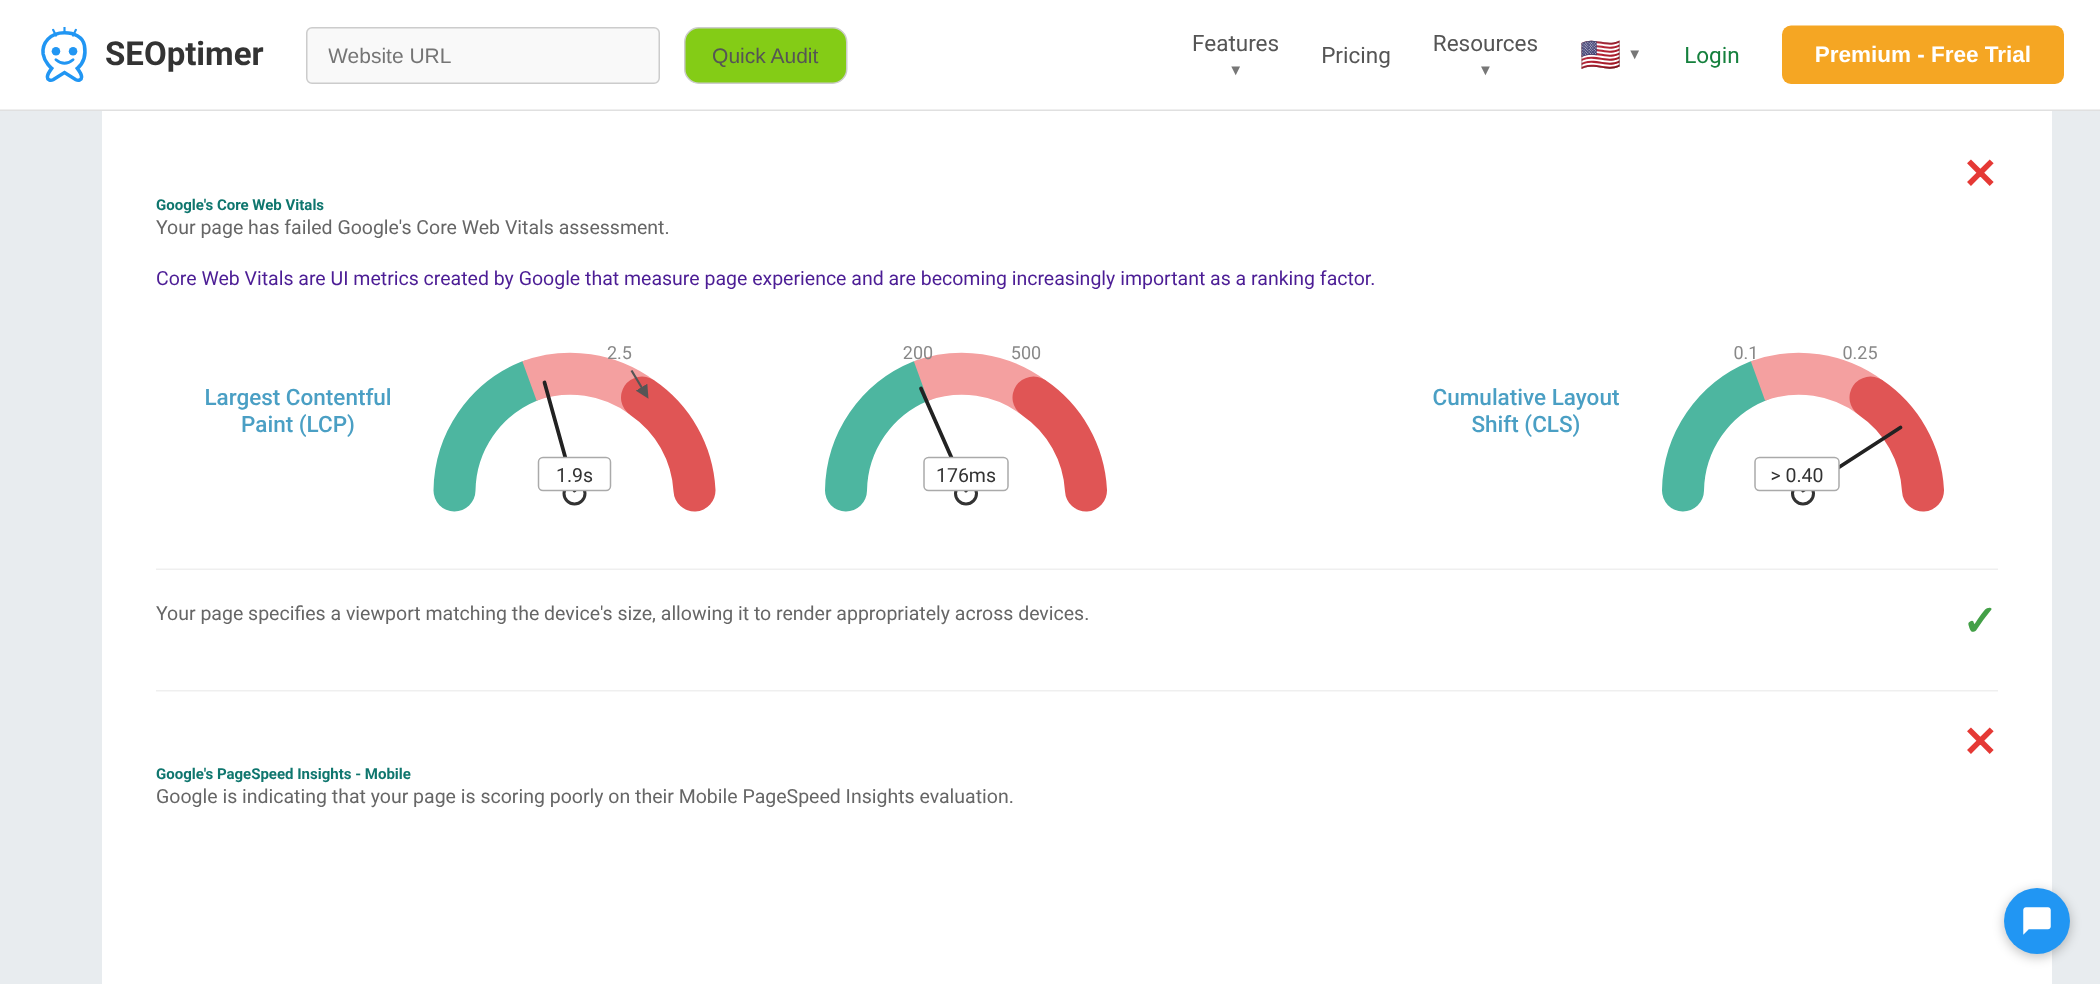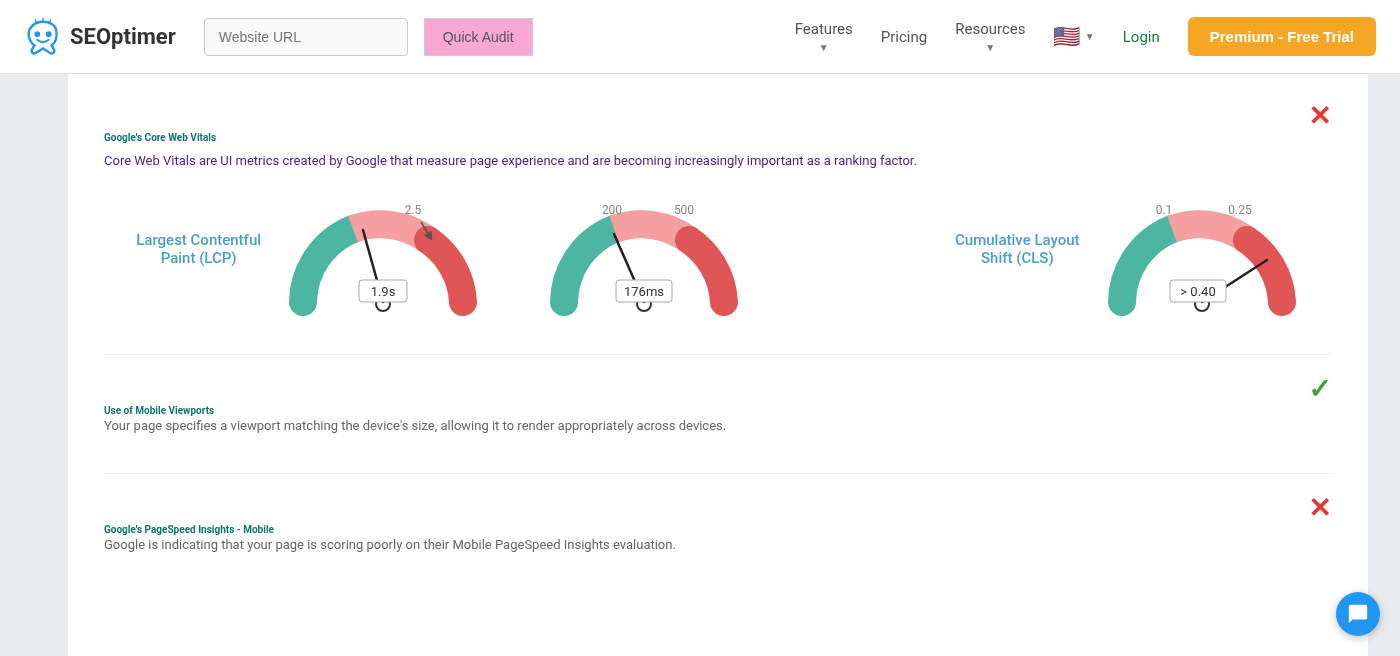--- a/index.html
+++ b/index.html
@@ -29,28 +29,28 @@
       font-size: 22px;
       font-weight: 700;
       color: #333;
     }
     .url-input {
       border: 1px solid #ccc;
       border-radius: 4px;
       padding: 10px 14px;
       font-size: 14px;
       color: #0f172a;
-      width: 204px;
+      width: 236px;
       outline: none;
       background: #f9f9f9;
     }
     .quick-audit-btn {
-      background: #f9a8d4;
+      background: #84cc16;
       border: 1px solid #ccc;
-      border-radius: 0;
+      border-radius: 10px;
       padding: 10px 18px;
       font-size: 14px;
       color: #555;
       cursor: pointer;
     }
     .nav-spacer { flex: 1; }
     .nav-links {
       display: flex;
       align-items: center;
       gap: 28px;
@@ -250,20 +250,21 @@
 
 <div class="main-layout">
   <div class="sidebar-left"></div>
 
   <div class="content-area">
 
     <div class="section">
       <div class="section-header">
         <div>
           <div class="section-title">Google's Core Web Vitals</div>
+          <div class="section-desc">Your page has failed Google's Core Web Vitals assessment.</div>
         </div>
         <span class="status-icon-fail">✕</span>
       </div>
       <div class="section-info">Core Web Vitals are UI metrics created by Google that measure page experience and are becoming increasingly important as a ranking factor.</div>
 
       <div class="gauges-row">
 
         <div class="gauge-item">
           <div class="gauge-title">Largest Contentful Paint (LCP)</div>
           <div class="gauge-svg-wrap">
@@ -342,21 +343,20 @@
         </div>
 
       </div>
     </div>
 
     <hr class="divider">
 
     <div class="section">
       <div class="section-header">
         <div>
-          <div class="section-title">Use of Mobile Viewports</div>
           <div class="section-desc">Your page specifies a viewport matching the device's size, allowing it to render appropriately across devices.</div>
         </div>
         <span class="status-icon-pass">✓</span>
       </div>
     </div>
 
     <hr class="divider">
 
     <div class="section">
       <div class="section-header">

